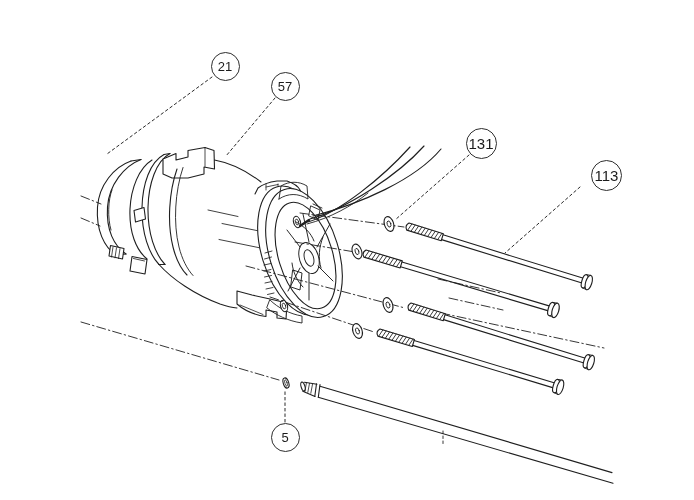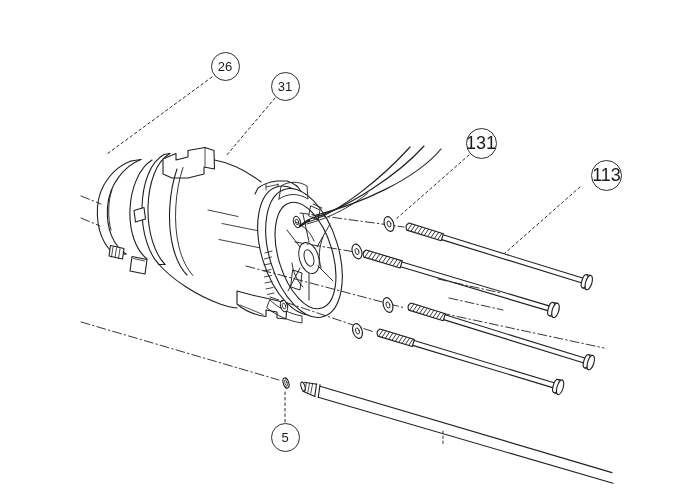--- a/index.html
+++ b/index.html
@@ -8,21 +8,21 @@
     font-family:"Liberation Sans", sans-serif;overflow:hidden;
   }
   .stage svg{position:absolute;left:0;top:0;}
   .callout{
     position:absolute;box-sizing:border-box;
     border:1.4px solid #2e2e2e;border-radius:50%;background:#fff;
     display:flex;align-items:center;justify-content:center;
     color:#1c1c1c;font-size:13px;letter-spacing:0px;
   }
   .callout.small{width:29px;height:29px;}
-  .callout.big{width:31px;height:31px;font-size:18px;}
+  .callout.big{width:31px;height:31px;font-size:15px;}
 </style>
 </head>
 <body>
 
 <div class="stage">
 
 <svg width="694" height="500" viewBox="0 0 694 500" fill="none" stroke="#1f1f1f" stroke-width="1.1" stroke-linecap="round" stroke-linejoin="round">
 
   <g>
 
@@ -187,24 +187,24 @@
   <g stroke-width="0.95" stroke-dasharray="2.6 2.9">
     <path d="M212,77 L107,154"></path>
     <path d="M275,98 L226,156"></path>
     <path d="M469,155 L395,220"></path>
     <path d="M580,187 L505,253"></path>
     <path d="M285,422 L285,391"></path>
   </g>
 </svg>
 
 <div class="callout small" style="left:210.5px;top:51.5px;">
-      <span>26</span>
+      <span>21</span>
     </div>
 <div class="callout small" style="left:270.5px;top:71.5px;">
-      <span>31</span>
+      <span>57</span>
     </div>
 <div class="callout big" style="left:465.5px;top:127.5px;">
       <span>131</span>
     </div>
 <div class="callout big" style="left:591px;top:159.5px;">
       <span>113</span>
     </div>
 <div class="callout small" style="left:270.5px;top:422.5px;">
       <span>5</span>
     </div>

